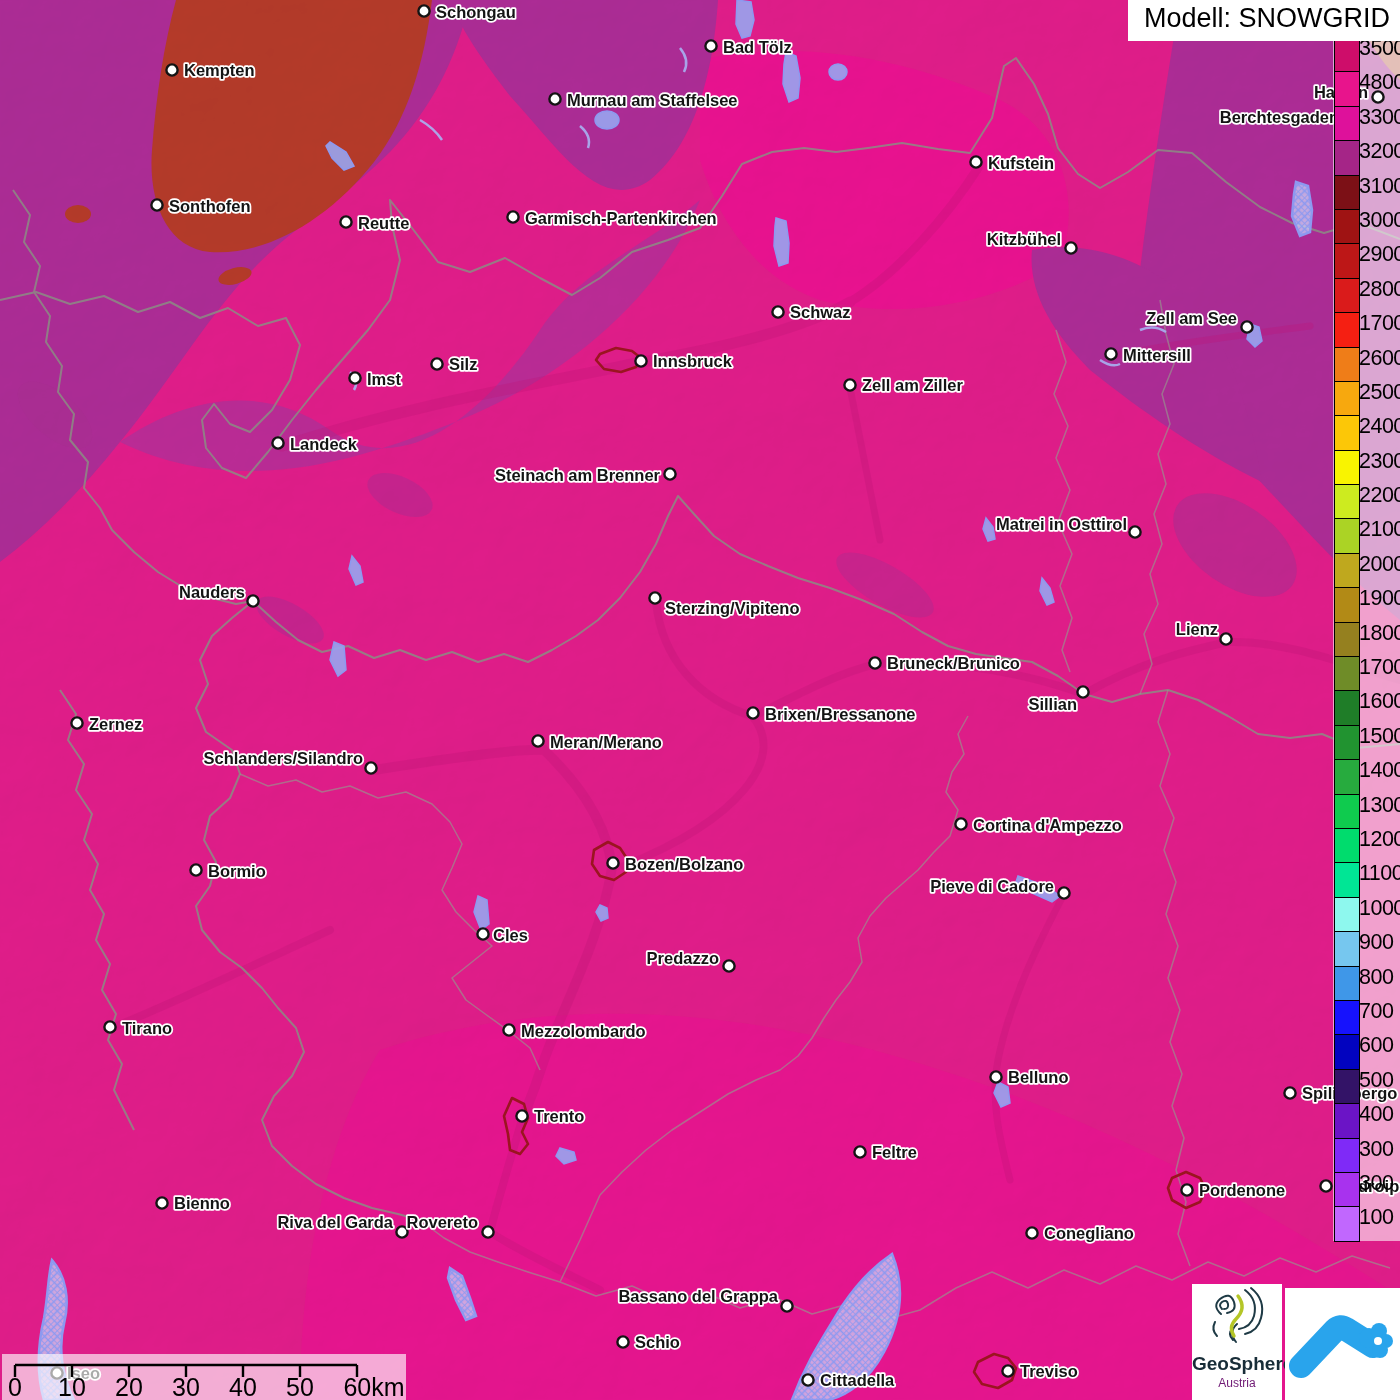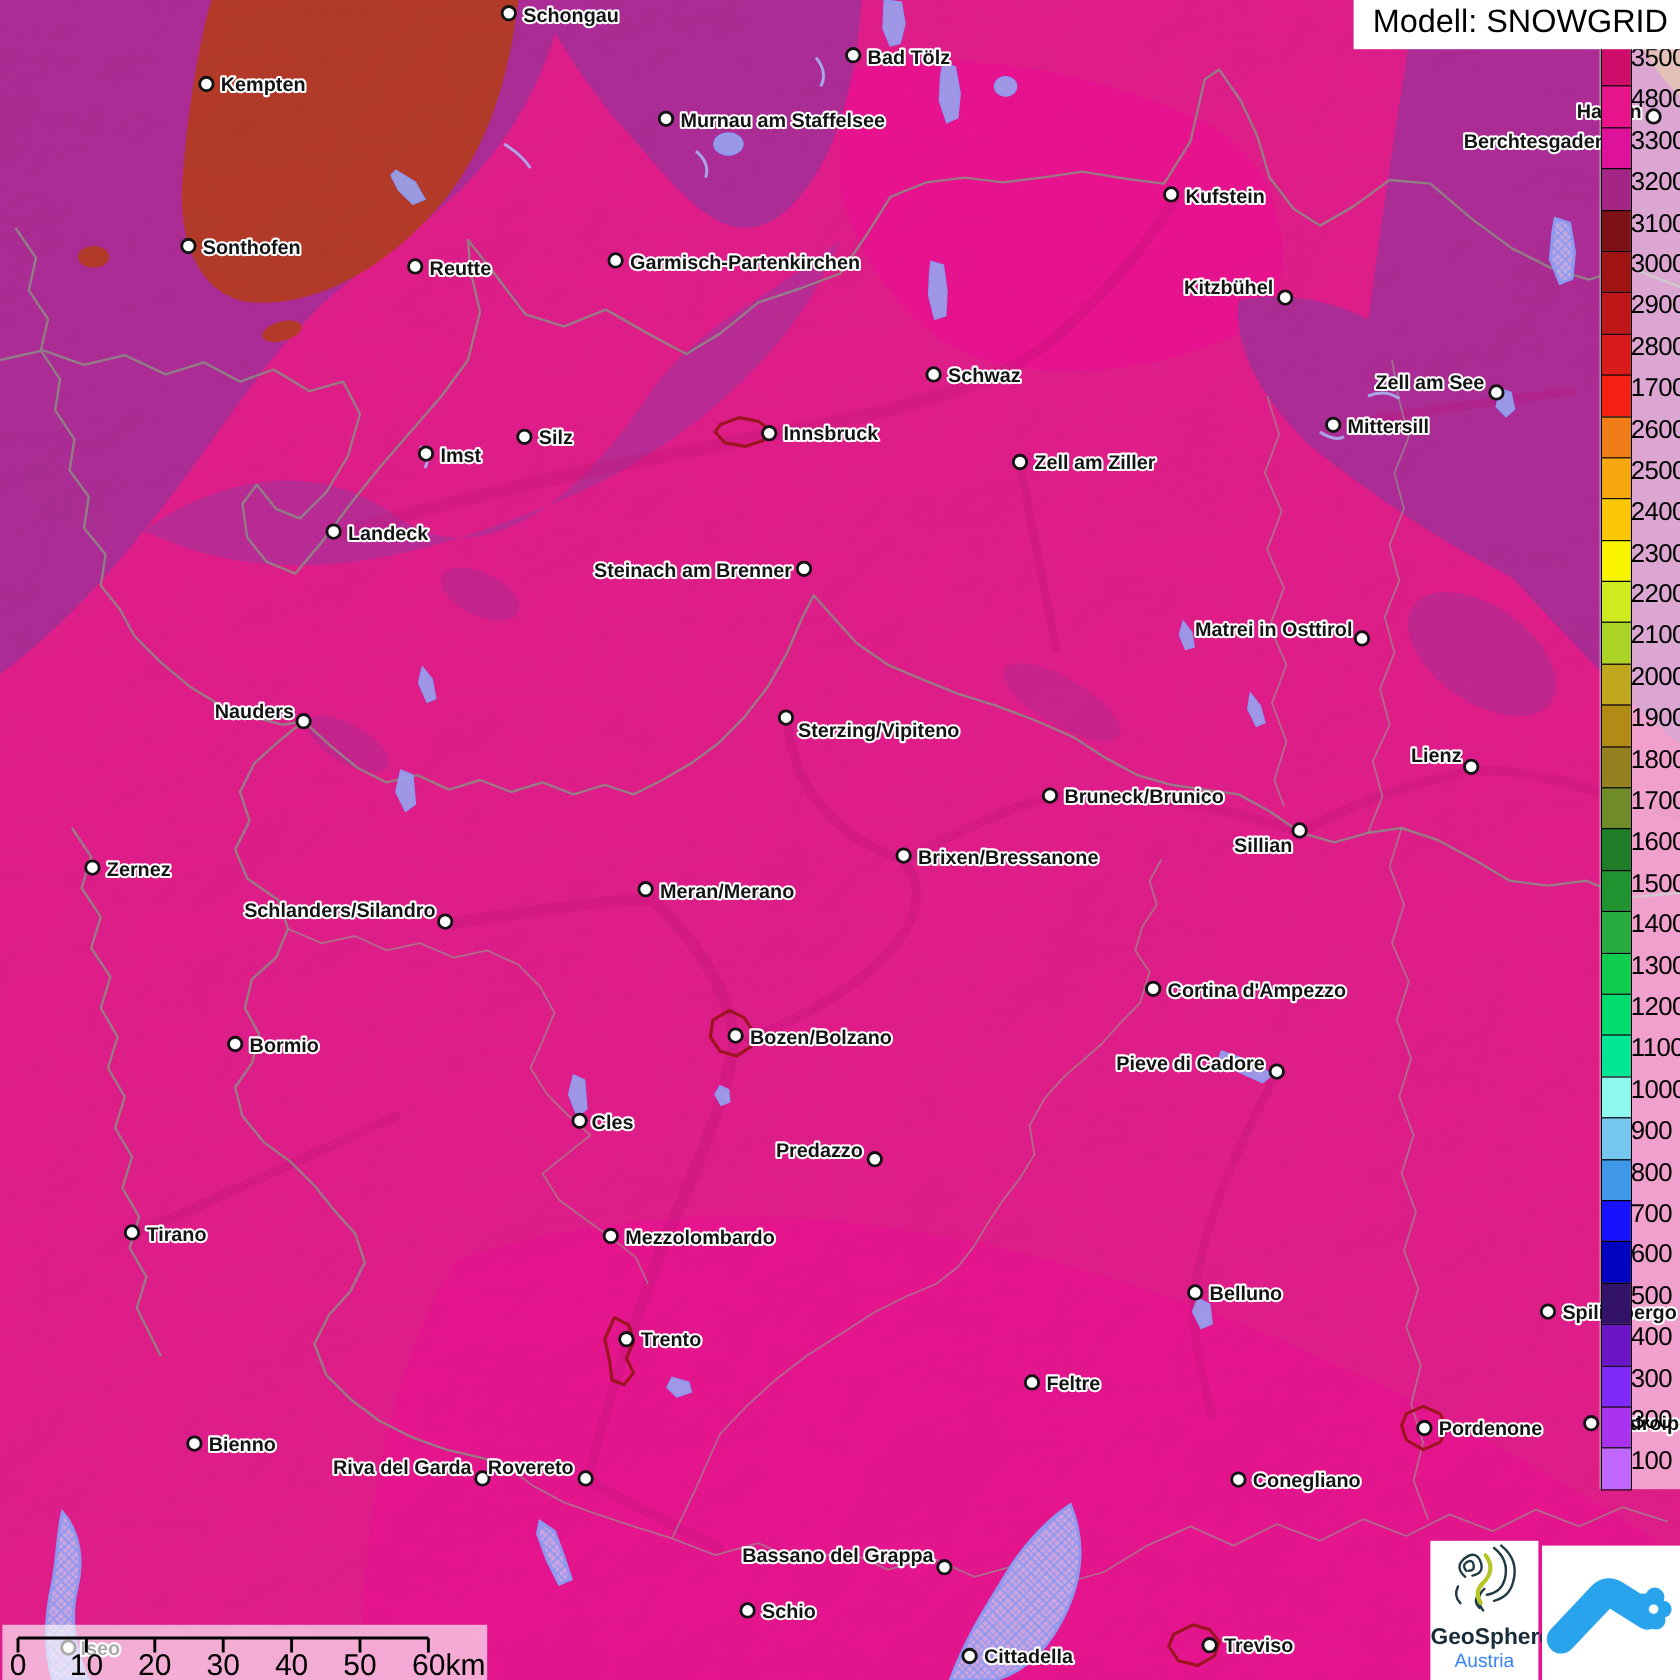--- a/index.html
+++ b/index.html
@@ -34,21 +34,21 @@
   
   #scalebar{position:absolute;left:2px;top:1354px;width:404px;height:46px;
             background:rgba(255,255,255,0.64);z-index:20}
   #scalebar text{font-family:"Liberation Sans",sans-serif;font-size:25px;fill:#000}
   #scalebar .ruler{stroke:#000;stroke-width:2.4;fill:none}
 
   
   .logobox{position:absolute;background:#ffffff;z-index:20}
   #geosphere-box{left:1192px;top:1284px;width:90px;height:116px;text-align:center}
   #geosphere-box .g1{font-size:19px;font-weight:bold;color:#182d38;line-height:20px;margin-top:2px}
-  #geosphere-box .g2{font-size:16px;color:#3b82f6;line-height:19px}
+  #geosphere-box .g2{font-size:12px;color:#701a75;line-height:19px}
   #partner-box{left:1285px;top:1288px;width:115px;height:112px}
 
   .citylayer{z-index:15}
   .maplayer{z-index:1}
 </style>
 </head>
 <body>
 
 <div id="stage">
 

